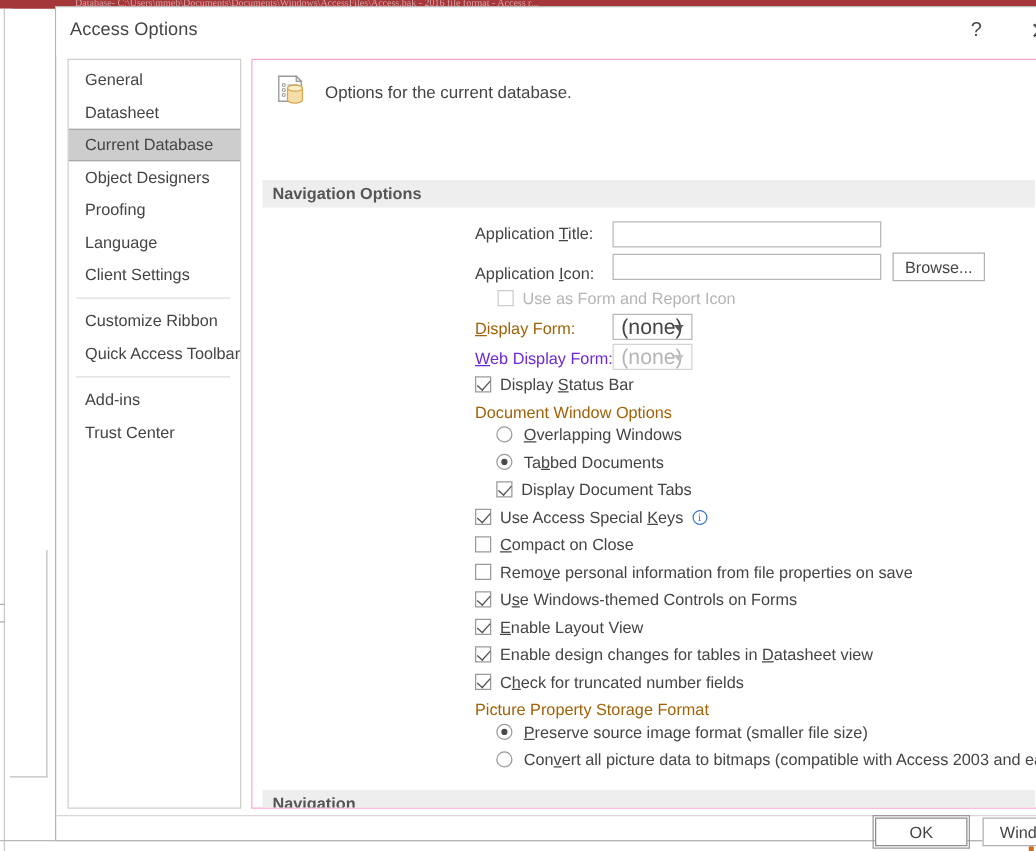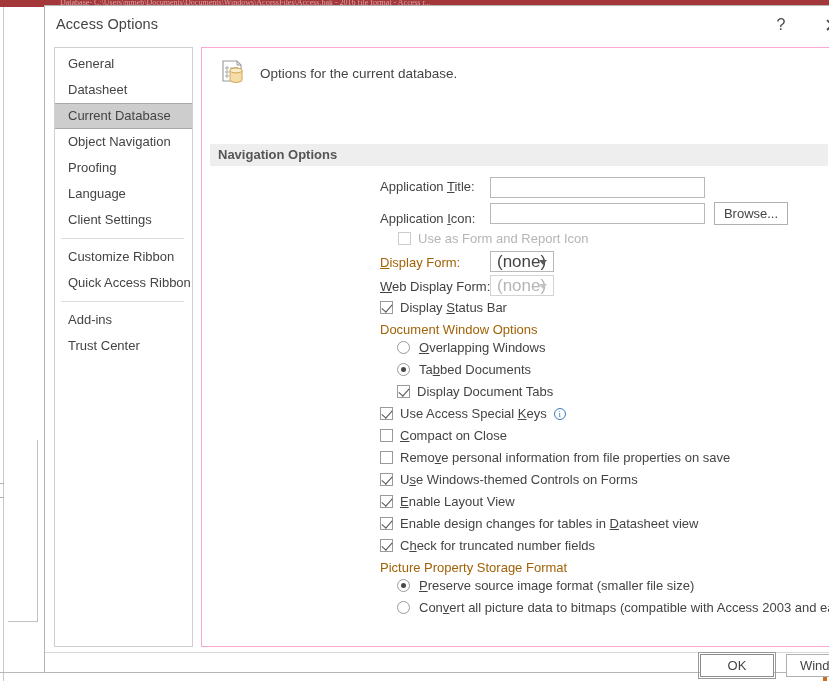--- a/index.html
+++ b/index.html
@@ -232,27 +232,27 @@
   <div id="titlebar">
     <div id="dialog-title">Access Options</div>
     <button class="title-btn" id="help-button">?</button>
     <button class="title-btn" id="close-button">✕</button>
   </div>
 
   <div id="sidebar">
       <div class="nav-item">General</div>
       <div class="nav-item">Datasheet</div>
       <div class="nav-item selected">Current Database</div>
-      <div class="nav-item">Object Navigation</div>
+      <div class="nav-item">Object Designers</div>
       <div class="nav-item">Proofing</div>
       <div class="nav-item">Language</div>
       <div class="nav-item">Client Settings</div>
       <div class="nav-sep"></div>
       <div class="nav-item">Customize Ribbon</div>
-      <div class="nav-item">Quick Access Ribbon</div>
+      <div class="nav-item">Quick Access Toolbar</div>
       <div class="nav-sep"></div>
       <div class="nav-item">Add-ins</div>
       <div class="nav-item">Trust Center</div>
     </div>
 
   <div id="main-panel">
     <div id="content">
 
       <div id="panel-header">
         <div id="db-icon">
@@ -290,21 +290,21 @@
         <span class="cbox disabled"></span>
         <span class="check-label disabled">Use as Form and Report Icon</span>
       </div>
 
       <span class="static-label" style="left:178px; top:207px;"><u>D</u>isplay Form:</span>
       <div class="combo" style="position:absolute; left:288px; top:203px;">
         <span>(none)</span>
         <span class="arrow"></span>
       </div>
 
-      <span class="static-label" style="left:178px; top:231px; color:#404040;"><u>W</u>eb Display Form:</span>
+      <span class="static-label" style="left:178px; top:231px; color:#6d28d9;"><u>W</u>eb Display Form:</span>
       <div class="combo disabled" style="position:absolute; left:288px; top:227px;">
         <span>(none)</span>
         <span class="arrow"></span>
       </div>
 
       <div id="dynamic-controls">
           <span class="static-label" style="left: 178px; top: 274px;">Document Window Options</span>
           <span class="static-label" style="left: 178px; top: 512px;">Picture Property Storage Format</span>
           <div class="check-row" style="left: 178px; top: 252px;">
             <span class="cbox checked"></span>
@@ -354,20 +354,21 @@
           <div class="radio-row" style="left: 195px; top: 530px;">
             <span class="rbtn selected"></span>
             <span class="check-label"><u>P</u>reserve source image format (smaller file size)</span>
           </div>
           <div class="radio-row" style="left: 195px; top: 552px;">
             <span class="rbtn"></span>
             <span class="check-label">Con<u>v</u>ert all picture data to bitmaps (compatible with Access 2003 and earlier)</span>
           </div>
         </div>
 
+      <div class="section-header" id="navigation-header">Navigation</div>
 
     </div>
   </div>
 
   <div id="scrollbar">
     <div class="sb-arrow" id="sb-up">
         <span class="sb-tri-up"></span>
       </div>
     <div id="sb-thumb"></div>
     <div class="sb-arrow" id="sb-down">

